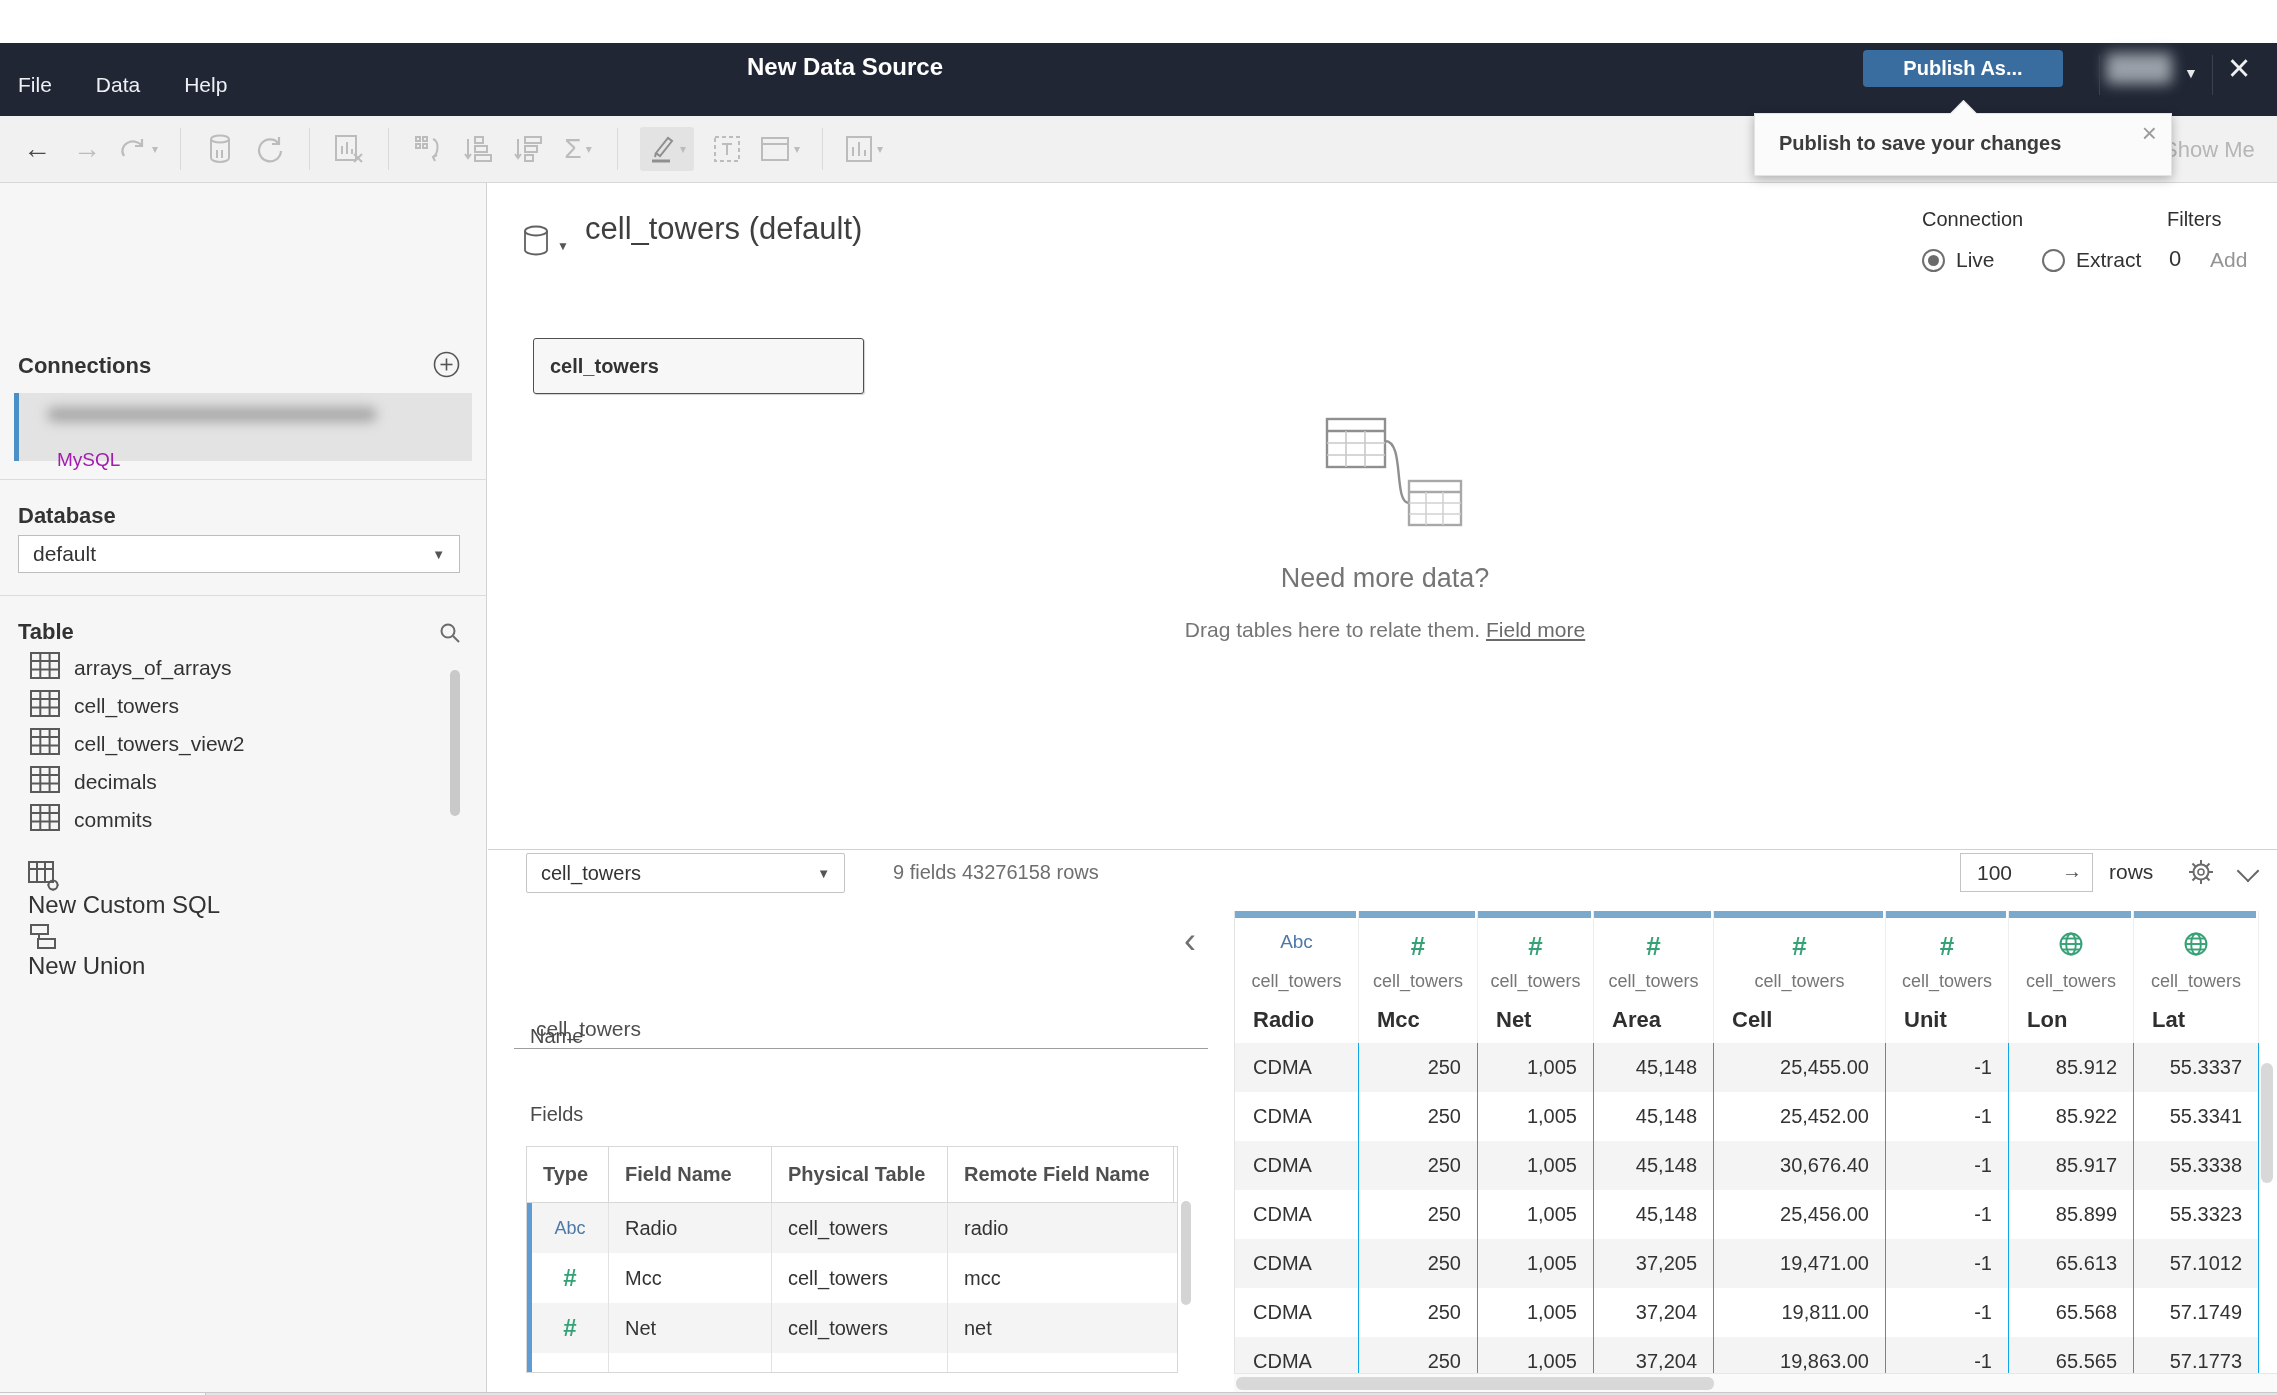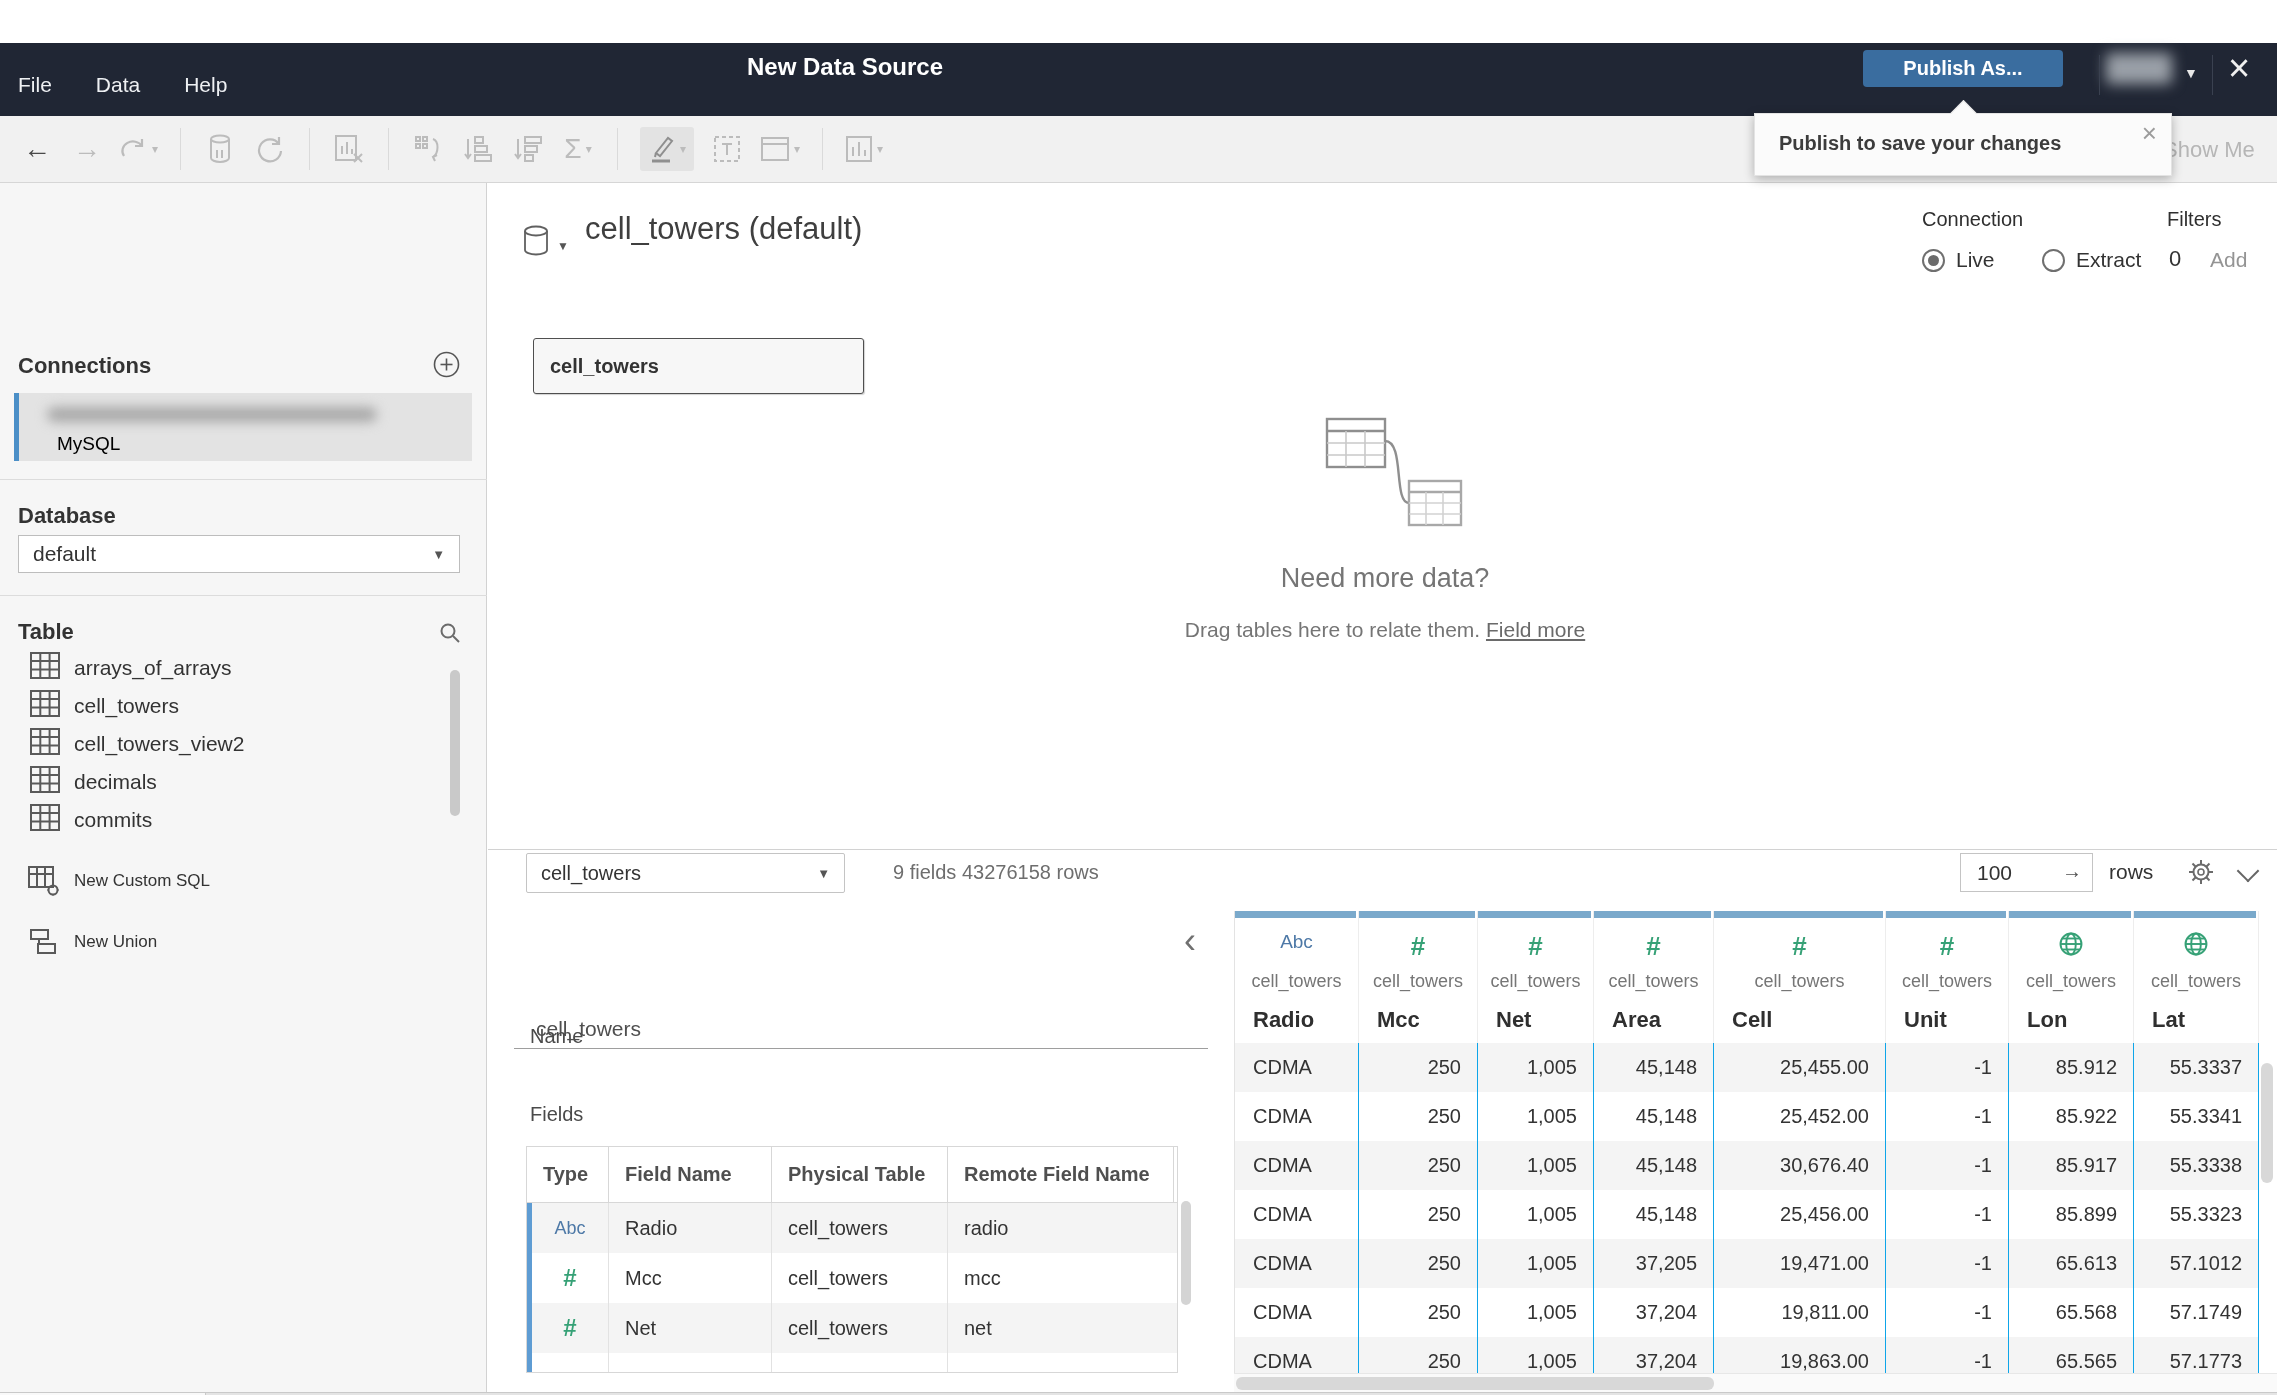--- a/index.html
+++ b/index.html
@@ -33,30 +33,30 @@
   .tooltip::before { content:""; position:absolute; left:199px; top:-10px; width:18px; height:18px; background:#fbfbfb; border-left:1px solid #e3e3e3; border-top:1px solid #e3e3e3; transform:rotate(45deg); }
   .tooltip-text { position:absolute; left:24px; top:18px; font-size:20px; font-weight:700; color:#3c3c3c; }
   .tooltip-x { position:absolute; right:14px; top:4px; color:#9c9c9c; font-size:26px; }
 
   
   .sidebar { position:absolute; left:0; top:140px; width:487px; height:1209px; background:#f6f6f6; border-right:1px solid #d2d2d2; }
   .sb-h { position:absolute; left:18px; font-size:22px; font-weight:700; color:#333; }
   .plus-circle { position:absolute; left:433px; top:168px; }
   .conn-item { position:absolute; left:14px; top:210px; width:458px; height:68px; background:#e3e3e3; border-left:5px solid #4b8fc7; }
   .conn-blur { position:absolute; left:28px; top:14px; width:330px; height:15px; background:#a8a8a8; border-radius:8px; filter:blur(6px); }
-  .conn-sub { position:absolute; left:38px; top:40px; font-size:19px; color:#000000; }
+  .conn-sub { position:absolute; left:38px; top:56px; font-size:19px; color:#a21caf; }
   .sb-div { position:absolute; left:0; width:487px; height:1px; background:#dcdcdc; }
   .db-select { position:absolute; left:18px; top:352px; width:442px; height:38px; background:#fff; border:1px solid #bdbdbd; font-size:21px; color:#333; display:flex; align-items:center; padding:0 14px; }
   .db-select .sel-caret { margin-left:auto; font-size:13px; color:#555; }
   .search-ic { position:absolute; left:438px; top:438px; }
   .tbl-list { position:absolute; left:0; top:466px; width:487px; }
   .tbl-item { display:flex; align-items:center; height:38px; padding-left:30px; font-size:21px; color:#333; }
   .tbl-item svg, .sb-action svg { margin-right:14px; flex:0 0 auto; }
   .sb-scroll { position:absolute; left:450px; top:487px; width:10px; height:146px; background:#c9c9c9; border-radius:5px; }
-  .sb-action { position:absolute; left:0; display:flex; align-items:center; padding-left:28px; font-size:17px; color:#333; height:40px; }
+  .sb-action { position:absolute; left:0; display:flex; align-items:flex-start; padding-left:28px; font-size:24px; color:#333; height:40px;flex-direction:column; }
 
   
   .canvas { position:absolute; left:488px; top:140px; width:1789px; height:666px; background:#fff; }
   .ds-title-ic { position:absolute; left:523px; top:182px; }
   .ds-title-caret { position:absolute; left:557px; top:196px; font-size:12px; color:#555; }
   .ds-title { position:absolute; left:585px; top:168px; font-size:31px; font-weight:500; color:#3f3f3f; }
   .conn-label { position:absolute; left:1922px; top:165px; font-size:20px; color:#2f2f2f; }
   .radio-row { position:absolute; top:205px; display:flex; align-items:center; }
   .radio { width:23px; height:23px; border:2px solid #6f6f6f; border-radius:50%; display:inline-flex; align-items:center; justify-content:center; background:#fff; }
   .radio.sel::after { content:""; width:11px; height:11px; background:#6b6b6b; border-radius:50%; }

